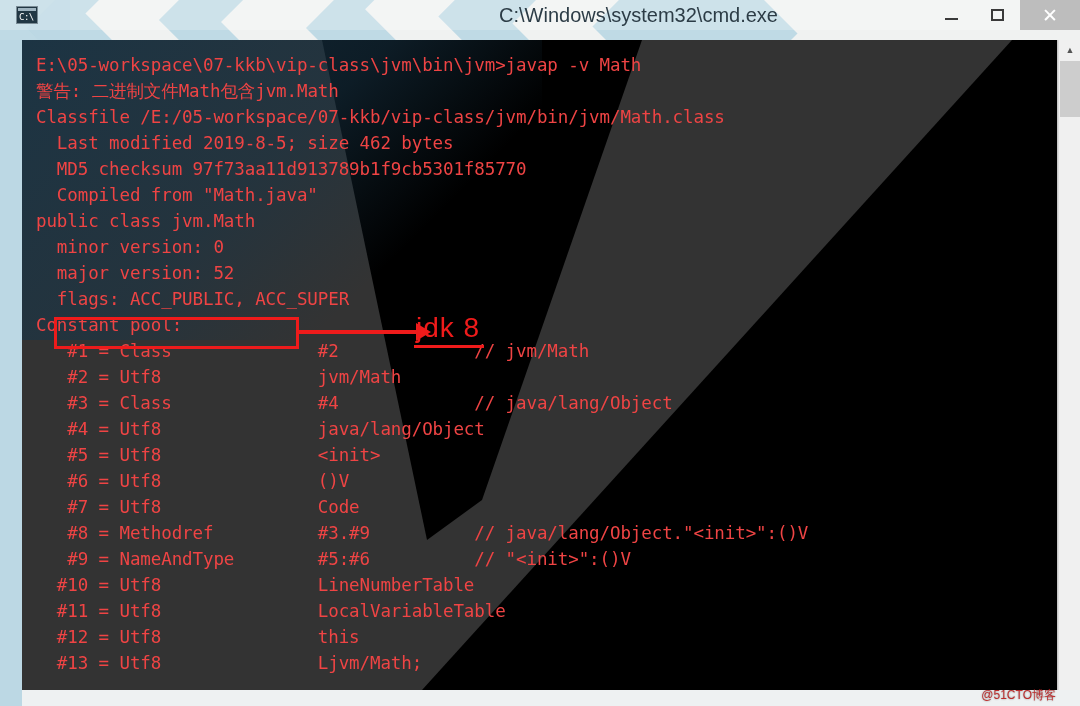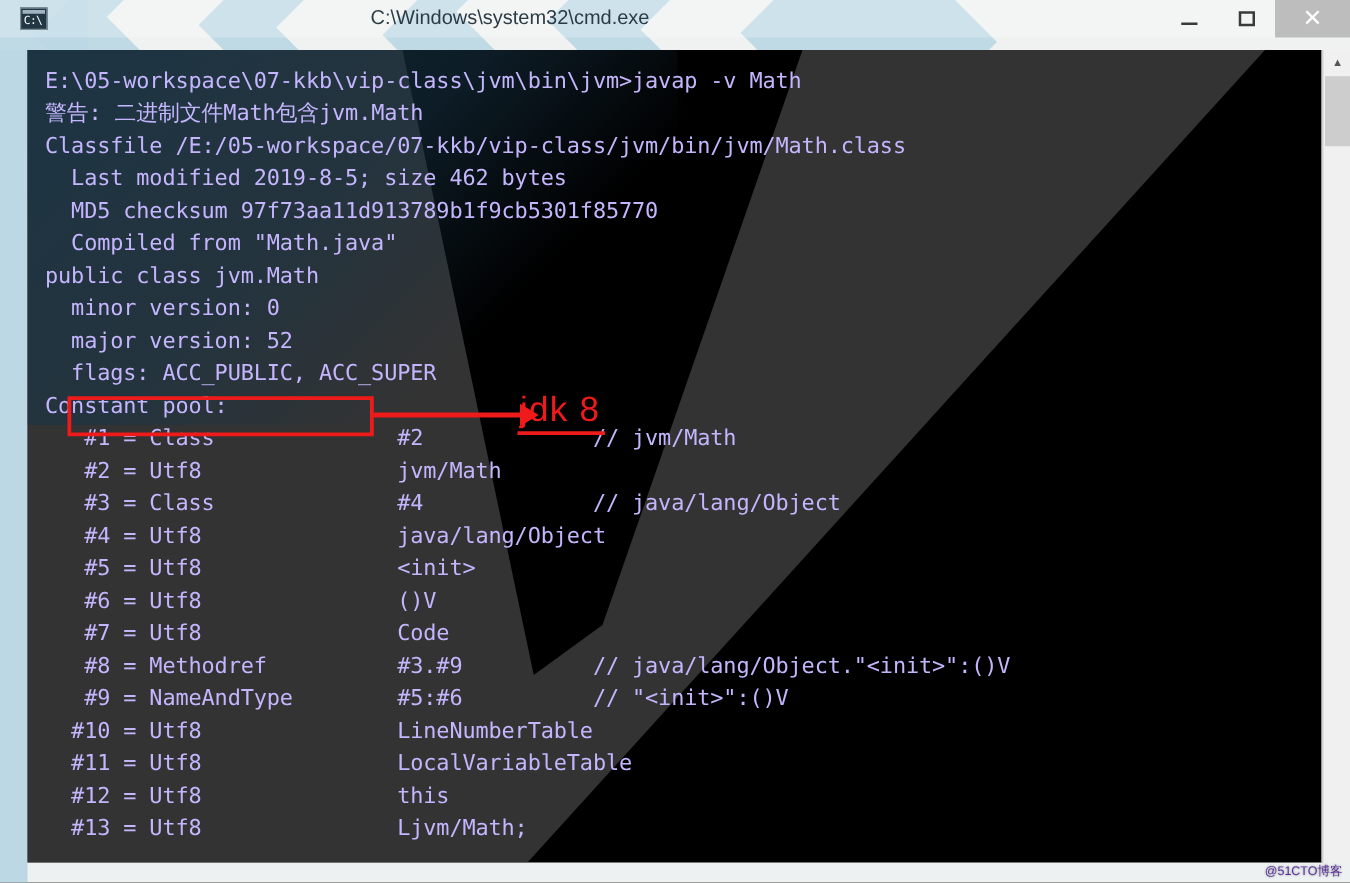--- a/index.html
+++ b/index.html
@@ -80,22 +80,22 @@
   #title-icon .prompt {
     position: absolute; left: 2px; top: 5px;
     color: #fff;
     font-family: "DejaVu Sans Mono", monospace;
     font-size: 9px;
     line-height: 10px;
     letter-spacing: -0.5px;
   }
   #title-text {
     flex: 1 1 auto;
-    text-align: center;
-    font-size: 16px;
+    text-align: right;
+    font-size: 20px;
     color: #2c3c46;
     font-family: "Liberation Sans", sans-serif;
     padding-right: 150px;
     white-space: nowrap;
   }
   .win-btn {
     width: 46px; height: 30px;
     display: flex; align-items: center; justify-content: center;
     flex: 0 0 auto;
     color: #3a3a3a;
@@ -147,21 +147,21 @@
   }
 
   
   #term-text {
     position: absolute;
     left: 14px; top: 12px;
     width: 1000px;
     font-family: "DejaVu Sans Mono", "Liberation Mono", monospace;
     font-size: 17.5px;
     line-height: 26px;
-    color: #c4b5fd;
+    color: #ef4444;
     white-space: pre;
     letter-spacing: -0.1px;
   }
   #term-text .ln { display: block; height: 26px; }
 
   
   #anno-box {
     position: absolute;
     left: 32px; top: 277px;
     width: 245px; height: 32px;
@@ -211,24 +211,24 @@
   #sb-thumb {
     position: absolute;
     left: 1px; top: 21px;
     width: 20px; height: 56px;
     background: #cdcdcd;
   }
 
   
   #watermark {
     position: absolute;
-    right: 6px; bottom: 2px;
-    font-family: "Liberation Sans", sans-serif;
-    font-size: 10px;
-    color: #4c1d95;
+    right: 24px; bottom: 2px;
+    font-family: "Liberation Sans", sans-serif;
+    font-size: 12px;
+    color: #b91c1c;
     opacity: .92;
     text-shadow: 0 0 2px rgba(0,0,0,.5);
   }
 </style>
 </head>
 <body>
 
 <div id="desktop">
 
   <div class="wall-pale pale-5"></div>

